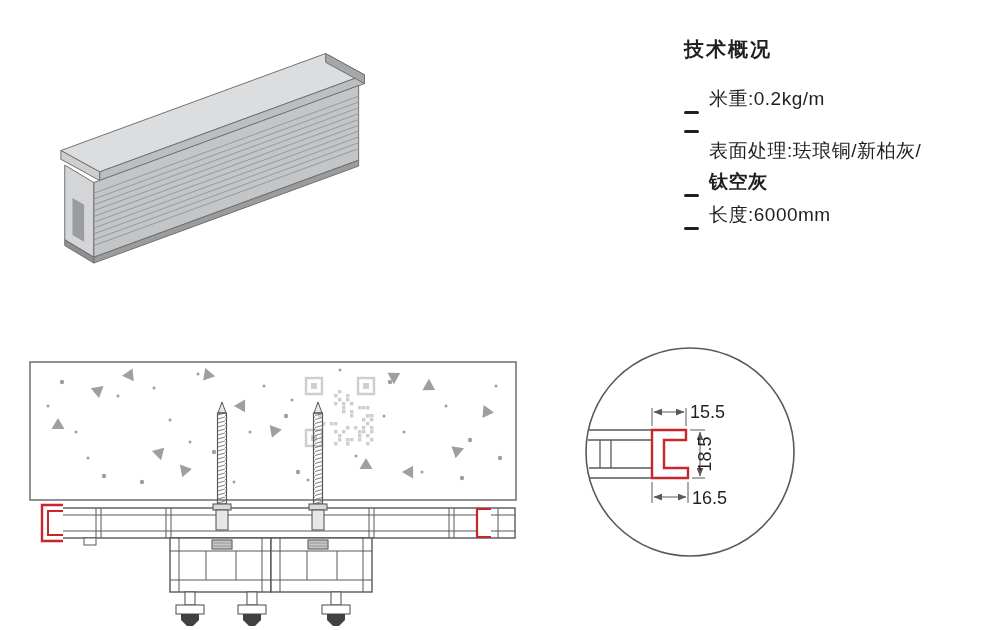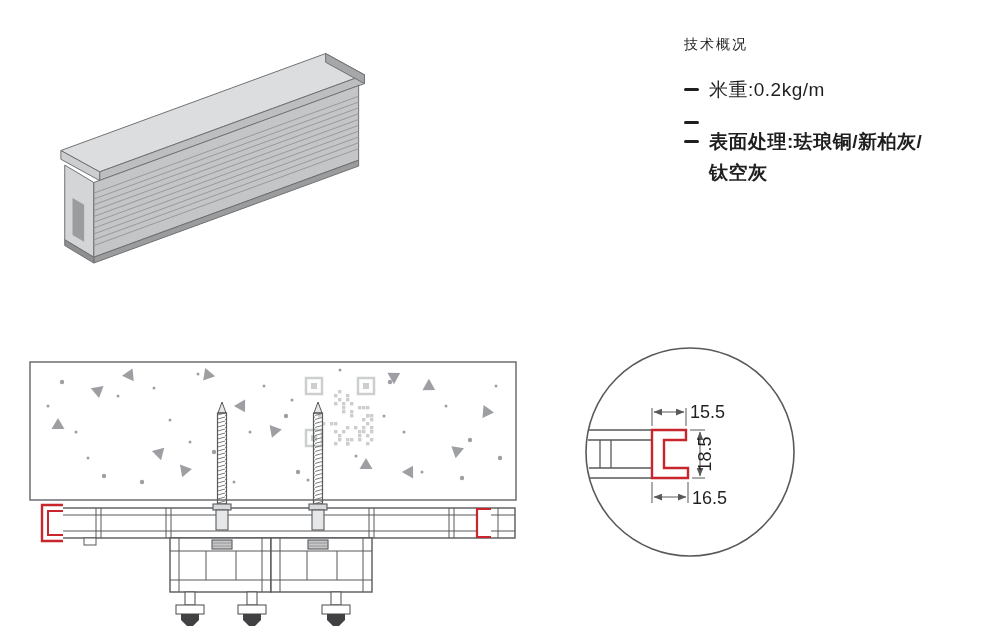--- a/index.html
+++ b/index.html
@@ -2,22 +2,22 @@
 <html><head>
 <meta charset="utf-8">
 <style>
   html,body{margin:0;padding:0;width:1000px;height:630px;background:#ffffff;overflow:hidden;
             font-family:"Liberation Sans",sans-serif;}
   .canvas{position:relative;width:1000px;height:630px;background:#fff;}
   svg.draw{position:absolute;left:0;top:0;}
   svg text{font-family:"Liberation Sans",sans-serif;font-size:18px;fill:#231f20;}
 
   .specs{position:absolute;left:684px;top:36px;width:300px;color:#1f1f1f;}
-  .specs h2{margin:0 0 20px 0;font-size:14px;font-weight:normal;letter-spacing:2px;}
-  .spec-item{display:flex;align-items:flex-start;margin-bottom:2px;font-size:19px;line-height:31px;}
+  .specs h2{margin:0 0 20px 0;font-size:20px;font-weight:bold;letter-spacing:2px;}
+  .spec-item{display:flex;align-items:flex-end;margin-bottom:2px;font-size:19px;line-height:31px;}
   .dash{flex:none;width:15px;height:3px;background:#1f1f1f;border-radius:2px;margin:14px 10px 0 0;}
   .spec-text{letter-spacing:0.5px;}
 </style>
 </head>
 <body>
 
 <div class="canvas">
 
   <svg class="draw" width="1000" height="630" viewBox="0 0 1000 630">
     <defs>
@@ -227,20 +227,24 @@
       <span class="spec-text">米重:0.2kg/m</span>
     </div>
 
     <div class="spec-item">
       <span class="dash"></span>
     </div>
 
     <div class="spec-item">
       <span class="dash"></span>
       <span class="spec-text">
-        <span style="display:block;font-weight:bold;">表面处理:珐琅铜/新柏灰/</span>
+        <span style="display:block;">表面处理:珐琅铜/新柏灰/</span>
         <span style="display:block;font-weight:bold;">钛空灰</span>
       </span>
     </div>
 
+    <div class="spec-item">
+      <span class="dash"></span>
+      <span class="spec-text">长度:6000mm</span>
+    </div>
   </div>
 
 </div>
 
 </body></html>

